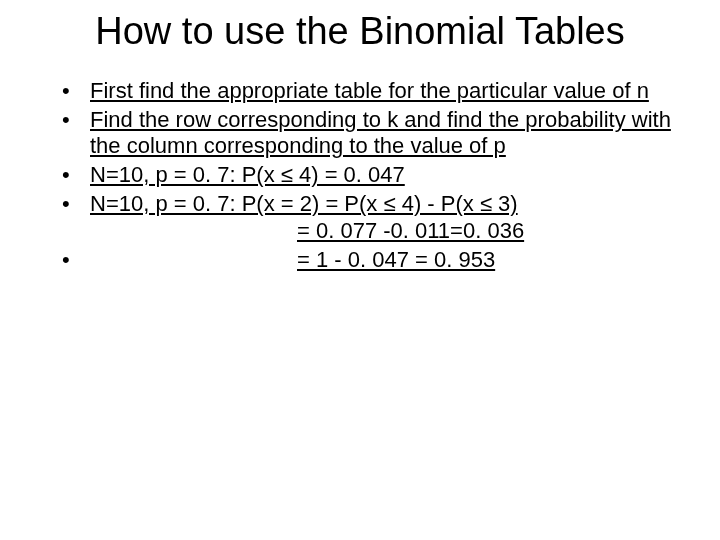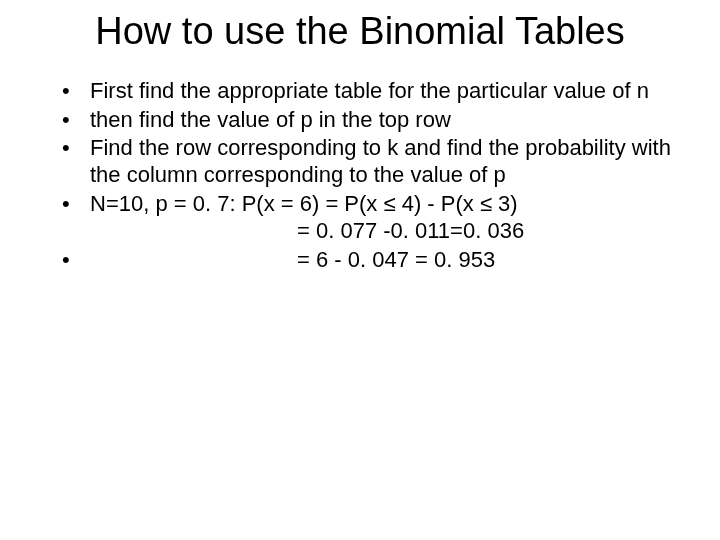--- a/index.html
+++ b/index.html
@@ -28,20 +28,21 @@
     list-style: none;
     margin: 0;
     padding: 0 0 0 22px;
     font-size: 22px;
     line-height: 1.22;
   }
   ul.bullets > li {
     position: relative;
     padding-left: 28px;
     margin-bottom: 2px;
+    text-decoration: underline;
   }
   ul.bullets > li::before {
     content: "•";
     position: absolute;
     left: 0;
     top: 0;
     font-size: 22px;
   }
   .cont {
     display: block;
@@ -51,23 +52,23 @@
   }
 </style>
 </head>
 <body>
 
 <div class="slide">
   <h1 class="title">How to use the Binomial Tables</h1>
 
   <ul class="bullets">
     <li>First find the appropriate table for the particular value of n</li>
-    <li>then find the value of p in the top row</li>
     <li>Find the row corresponding to k and find the probability with the column corresponding to the value of p</li>
+    <li>N=10, p = 0. 7:  P(x ≤ 4) = 0. 047</li>
     <li>
-      <span>N=10, p = 0. 7:  P(x = 6) = P(x ≤ 4) - P(x ≤ 3)</span>
+      <span>N=10, p = 0. 7:  P(x = 2) = P(x ≤ 4) - P(x ≤ 3)</span>
       <span class="cont">= 0. 077 -0. 011=0. 036</span>
     </li>
     <li>
-      <span class="cont">= 6 - 0. 047 = 0. 953</span>
+      <span class="cont">= 1 - 0. 047 = 0. 953</span>
     </li>
   </ul>
 </div>
 
 </body></html>

